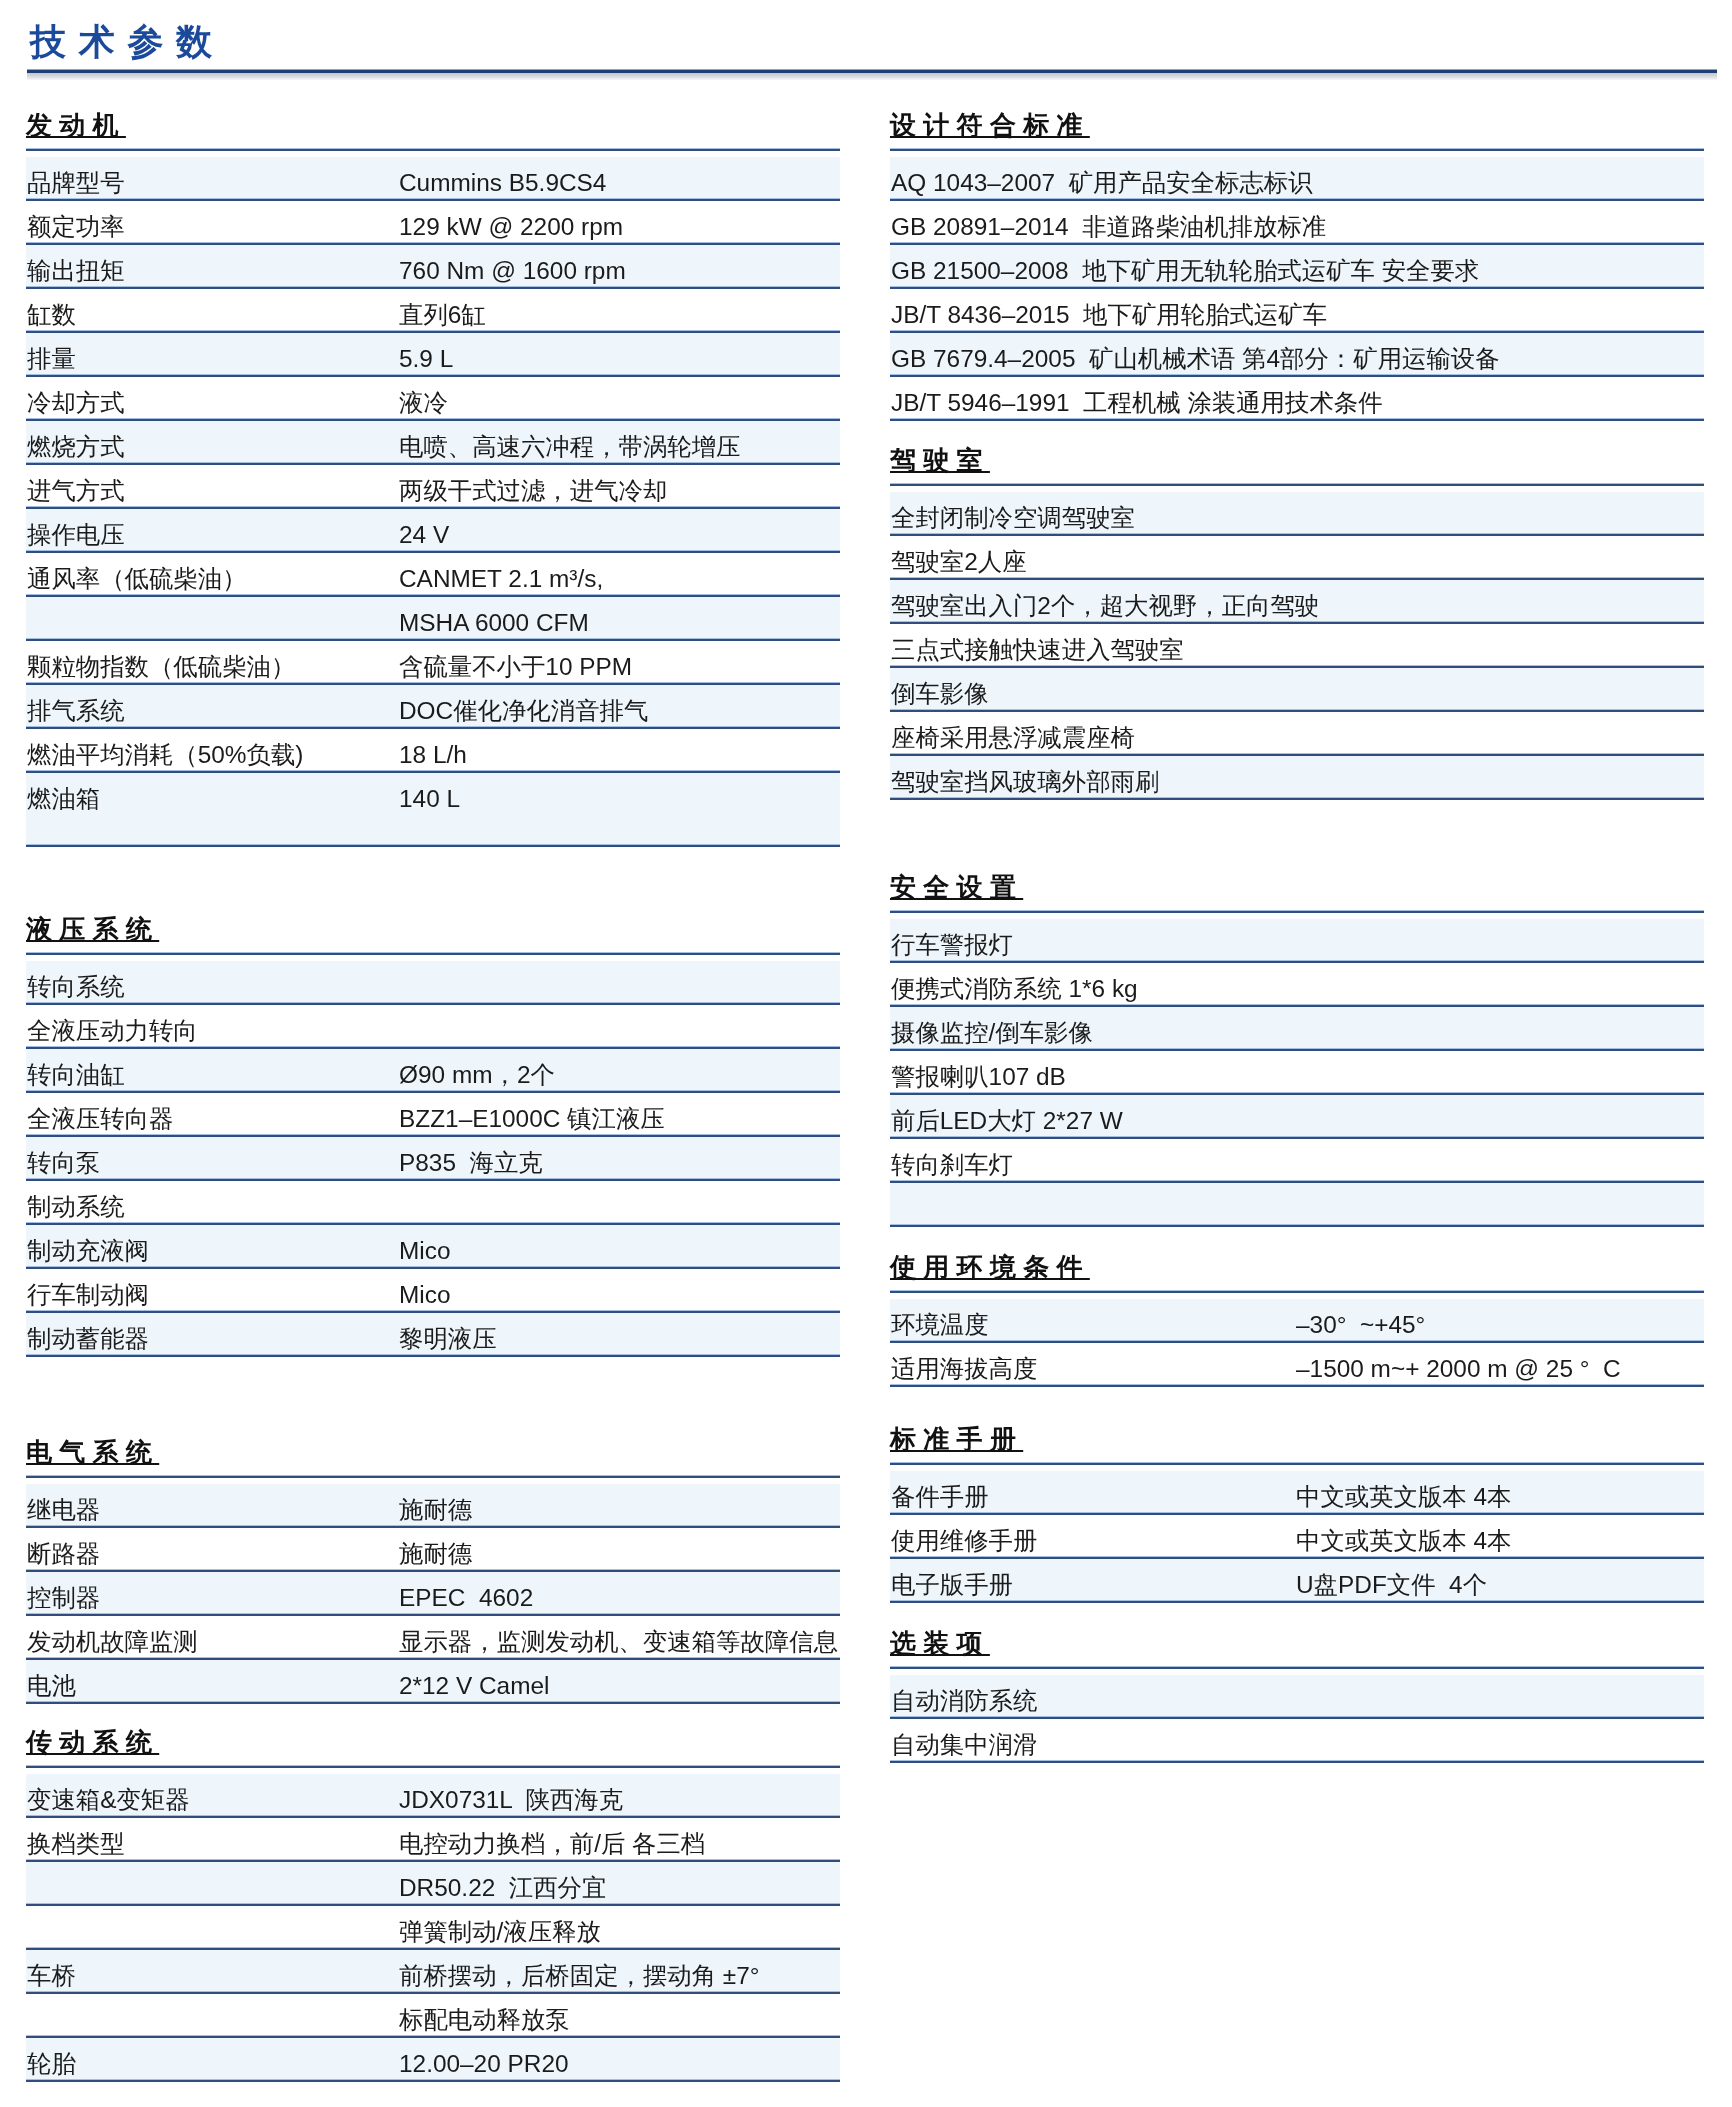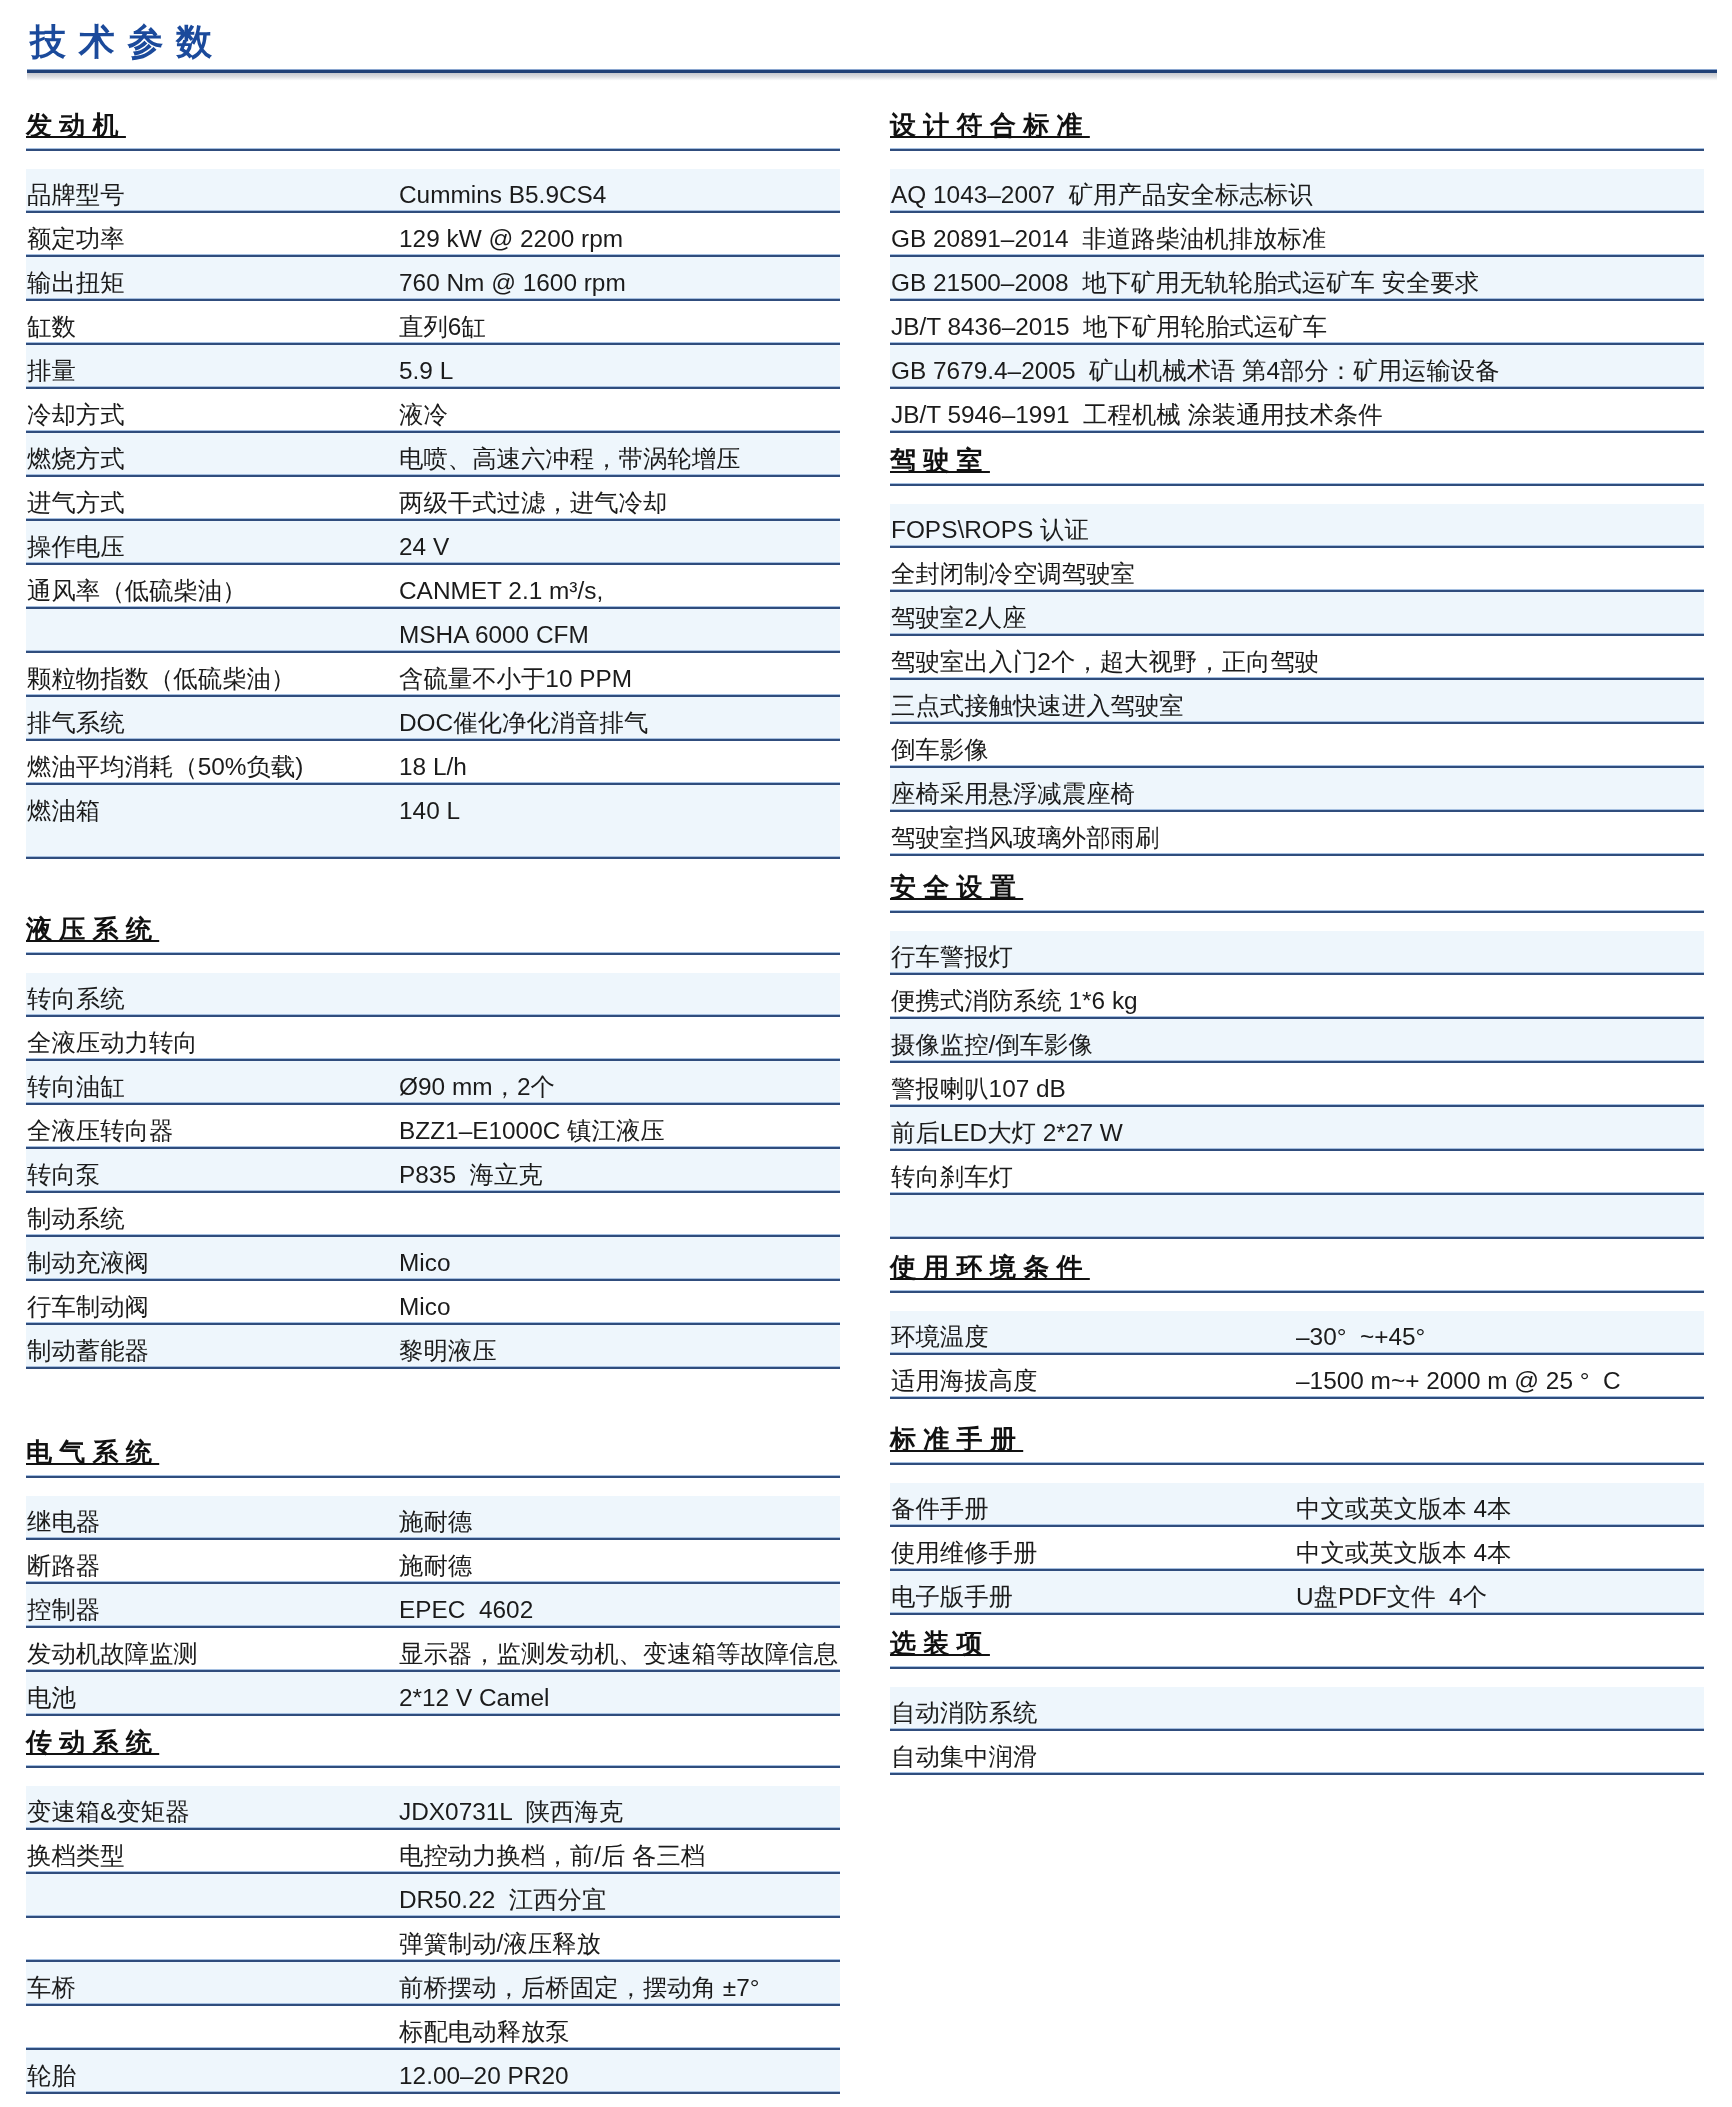--- a/index.html
+++ b/index.html
@@ -19,21 +19,21 @@
         #8aa6cf 0px, #8aa6cf 1px,
         #1f3f75 1px, #1f3f75 4.4px,
         #c6c8ce 4.4px, #dcdde1 7.8px, #ffffff 11.7px);
     }
     .section { position: absolute; width: 814px; }
     .sec-head {
       position: absolute; left: 0; top: -36px;
       font-size: 26px; line-height: 27px; font-weight: bold;
       letter-spacing: 7.3px; color: #111111; white-space: nowrap; text-decoration: underline;
     }
-    .rows { position: relative; padding-top: 21px; text-decoration: underline; }
+    .rows { position: relative; padding-top: 9px; text-decoration: underline; }
     .rows::before {
       content: ""; position: absolute; left: 0; right: 0; top: 0; height: 2.9px;
       background: linear-gradient(to bottom, #a5bfe0 0px, #a5bfe0 1px, #304d7d 1px, #304d7d 2.9px);
     }
     .row {
       position: relative; height: 44px; box-sizing: border-box;
       font-size: 24.4px; line-height: 26px; white-space: pre;
     }
     .row:nth-child(odd) { background: #eef6fc; }
     .row::after {
@@ -119,21 +119,20 @@
     <div class="row"><span class="lbl">GB 21500–2008  地下矿用无轨轮胎式运矿车 安全要求</span></div>
     <div class="row"><span class="lbl">JB/T 8436–2015  地下矿用轮胎式运矿车</span></div>
     <div class="row"><span class="lbl">GB 7679.4–2005  矿山机械术语 第4部分：矿用运输设备</span></div>
     <div class="row"><span class="lbl">JB/T 5946–1991  工程机械 涂装通用技术条件</span></div>
   </div>
 </div>
 
 <div class="section right" style="left:890px; top:483px;">
   <div class="sec-head">驾驶室</div>
   <div class="rows">
-    <div class="row"><span class="lbl">FOPS\ROPS 认证</span></div>
     <div class="row"><span class="lbl">全封闭制冷空调驾驶室</span></div>
     <div class="row"><span class="lbl">驾驶室2人座</span></div>
     <div class="row"><span class="lbl">驾驶室出入门2个，超大视野，正向驾驶</span></div>
     <div class="row"><span class="lbl">三点式接触快速进入驾驶室</span></div>
     <div class="row"><span class="lbl">倒车影像</span></div>
     <div class="row"><span class="lbl">座椅采用悬浮减震座椅</span></div>
     <div class="row"><span class="lbl">驾驶室挡风玻璃外部雨刷</span></div>
   </div>
 </div>
 

